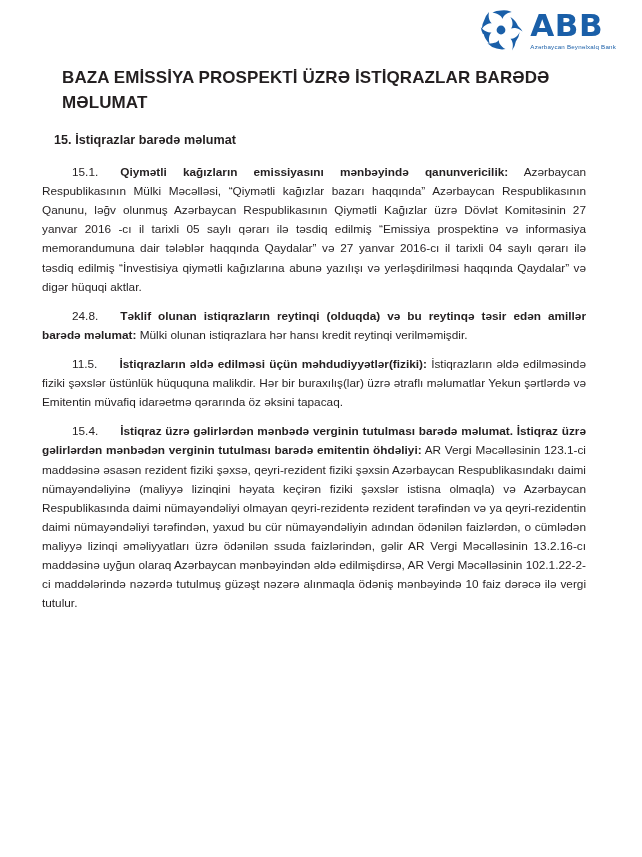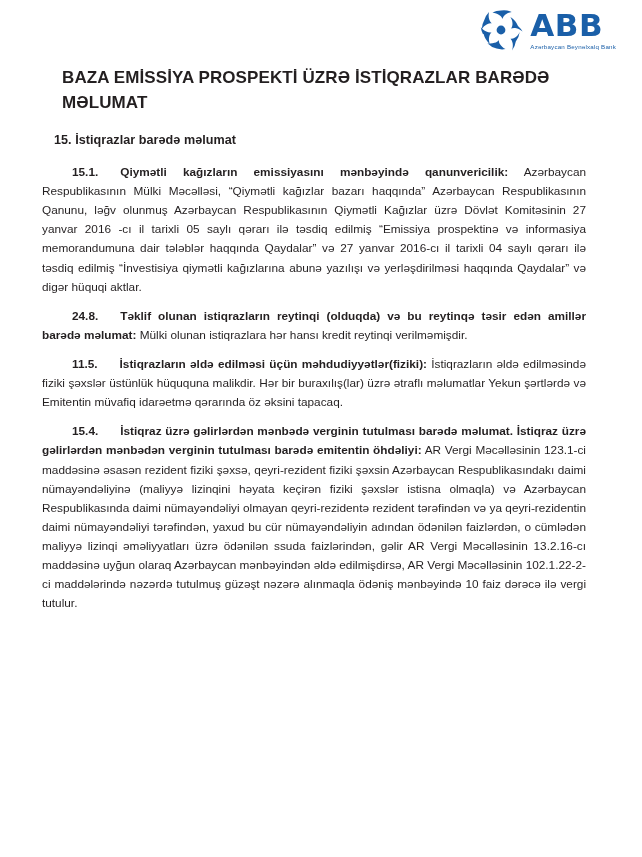--- a/index.html
+++ b/index.html
@@ -88,21 +88,21 @@
     line-height: 1.62;
     text-align: justify;
     text-justify: inter-word;
     text-indent: 0;
   }
   p.para .indent {
     display: inline-block;
     width: 30px;
   }
   .num {
-    font-weight: bold;
+    font-weight: normal;
   }
   .lead {
     font-weight: bold;
   }
   .tab {
     display: inline-block;
     width: 22px;
   }
 </style>
 </head>

